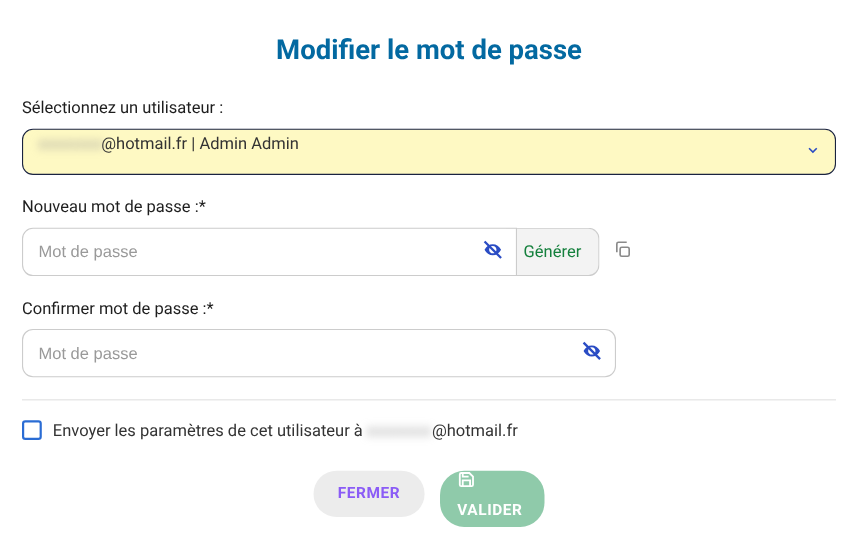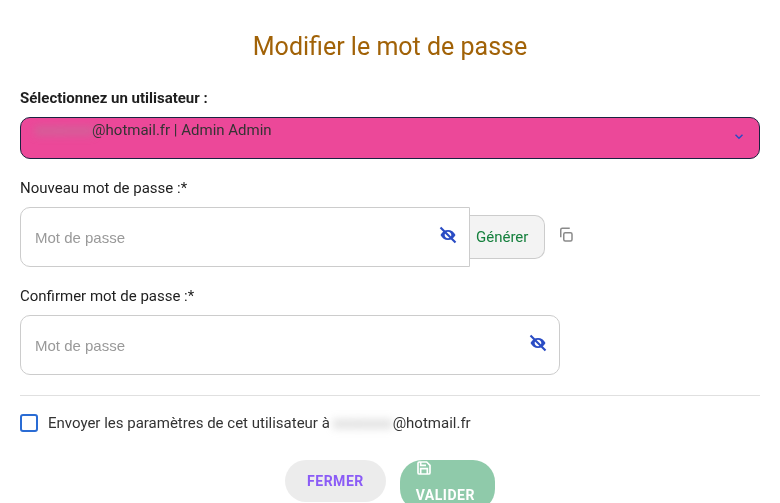--- a/index.html
+++ b/index.html
@@ -1,28 +1,28 @@
 <!DOCTYPE html>
 <html><head>
 <meta charset="utf-8">
 <style>
 * { box-sizing: border-box; margin: 0; padding: 0; }
 body { font-family: -apple-system, BlinkMacSystemFont, "Segoe UI", Roboto, sans-serif; background: #fff; width: 780px; color: #333; }
 .container { padding: 20px 20px 20px 20px; }
-.title { text-align: center; font-size: 25px; font-weight: 400; color: #a16207; margin: 12px 0 28px 0; }
+.title { text-align: center; font-size: 25px; font-weight: 700; color: #0369a1; margin: 12px 0 28px 0; }
 .label { font-size: 15px; color: #1e1e1e; margin-bottom: 10px; }
-.label.bold { font-weight: 700; }
+.label.bold { font-weight: 400; }
 .select-wrap { position: relative; }
-.select { width: 100%; border: 1.5px solid #1a2340; border-radius: 10px; height: 42px; display: flex; align-items: center; padding: 0 40px 16px 14px; font-size: 15px; color: #333; background: #ec4899; cursor: pointer; }
+.select { width: 100%; border: 1.5px solid #1a2340; border-radius: 10px; height: 42px; display: flex; align-items: center; padding: 0 40px 16px 14px; font-size: 15px; color: #333; background: #fef9c3; cursor: pointer; }
 .select .blur { filter: blur(4px); letter-spacing: 1px; color: #999; margin-right: -2px; }
 .chevron { position: absolute; right: 14px; top: 50%; transform: translateY(-50%); pointer-events: none; }
 .field-row { display: flex; align-items: center; gap: 0; margin-bottom: 18px; }
 .input-wrap { position: relative; flex: 0 0 450px; }
 .input-wrap.full { flex: 0 0 540px; }
-.input { width: 100%; border: 1px solid #ccc; border-radius: 10px; height: 60px; padding: 0 44px 0 14px; font-size: 15px; color: #333; outline: none; }
+.input { width: 100%; border: 1px solid #ccc; border-radius: 10px; height: 44px; padding: 0 44px 0 14px; font-size: 15px; color: #333; outline: none; }
 .input::placeholder { color: #999; }
 .eye-icon { position: absolute; right: 12px; top: 50%; transform: translateY(-50%); cursor: pointer; }
 .gen-btn { height: 44px; padding: 0 16px; border: 1px solid #ccc; border-left: none; background: #f3f3f3; font-size: 15px; color: #15803d; cursor: pointer; border-radius: 0 10px 10px 0; margin-left: -10px; font-family: inherit; }
 .input-wrap.joined .input { border-radius: 10px 0 0 10px; }
 .copy-icon { margin-left: 12px; cursor: pointer; color: #7a7a7a; }
 .divider { border: none; border-top: 1px solid #e0e0e0; margin: 18px 0 18px 0; }
 .checkbox-row { display: flex; gap: 10px; font-size: 15px; color: #333; margin-bottom: 28px; }
 .checkbox { width: 18px; height: 18px; border: 2px solid #2a6cd4; border-radius: 3px; background: #fff; cursor: pointer; flex-shrink: 0; }
 .checkbox-label .blur { filter: blur(4px); letter-spacing: 1px; color: #999; }
 .actions { display: flex; justify-content: center; gap: 14px; }

